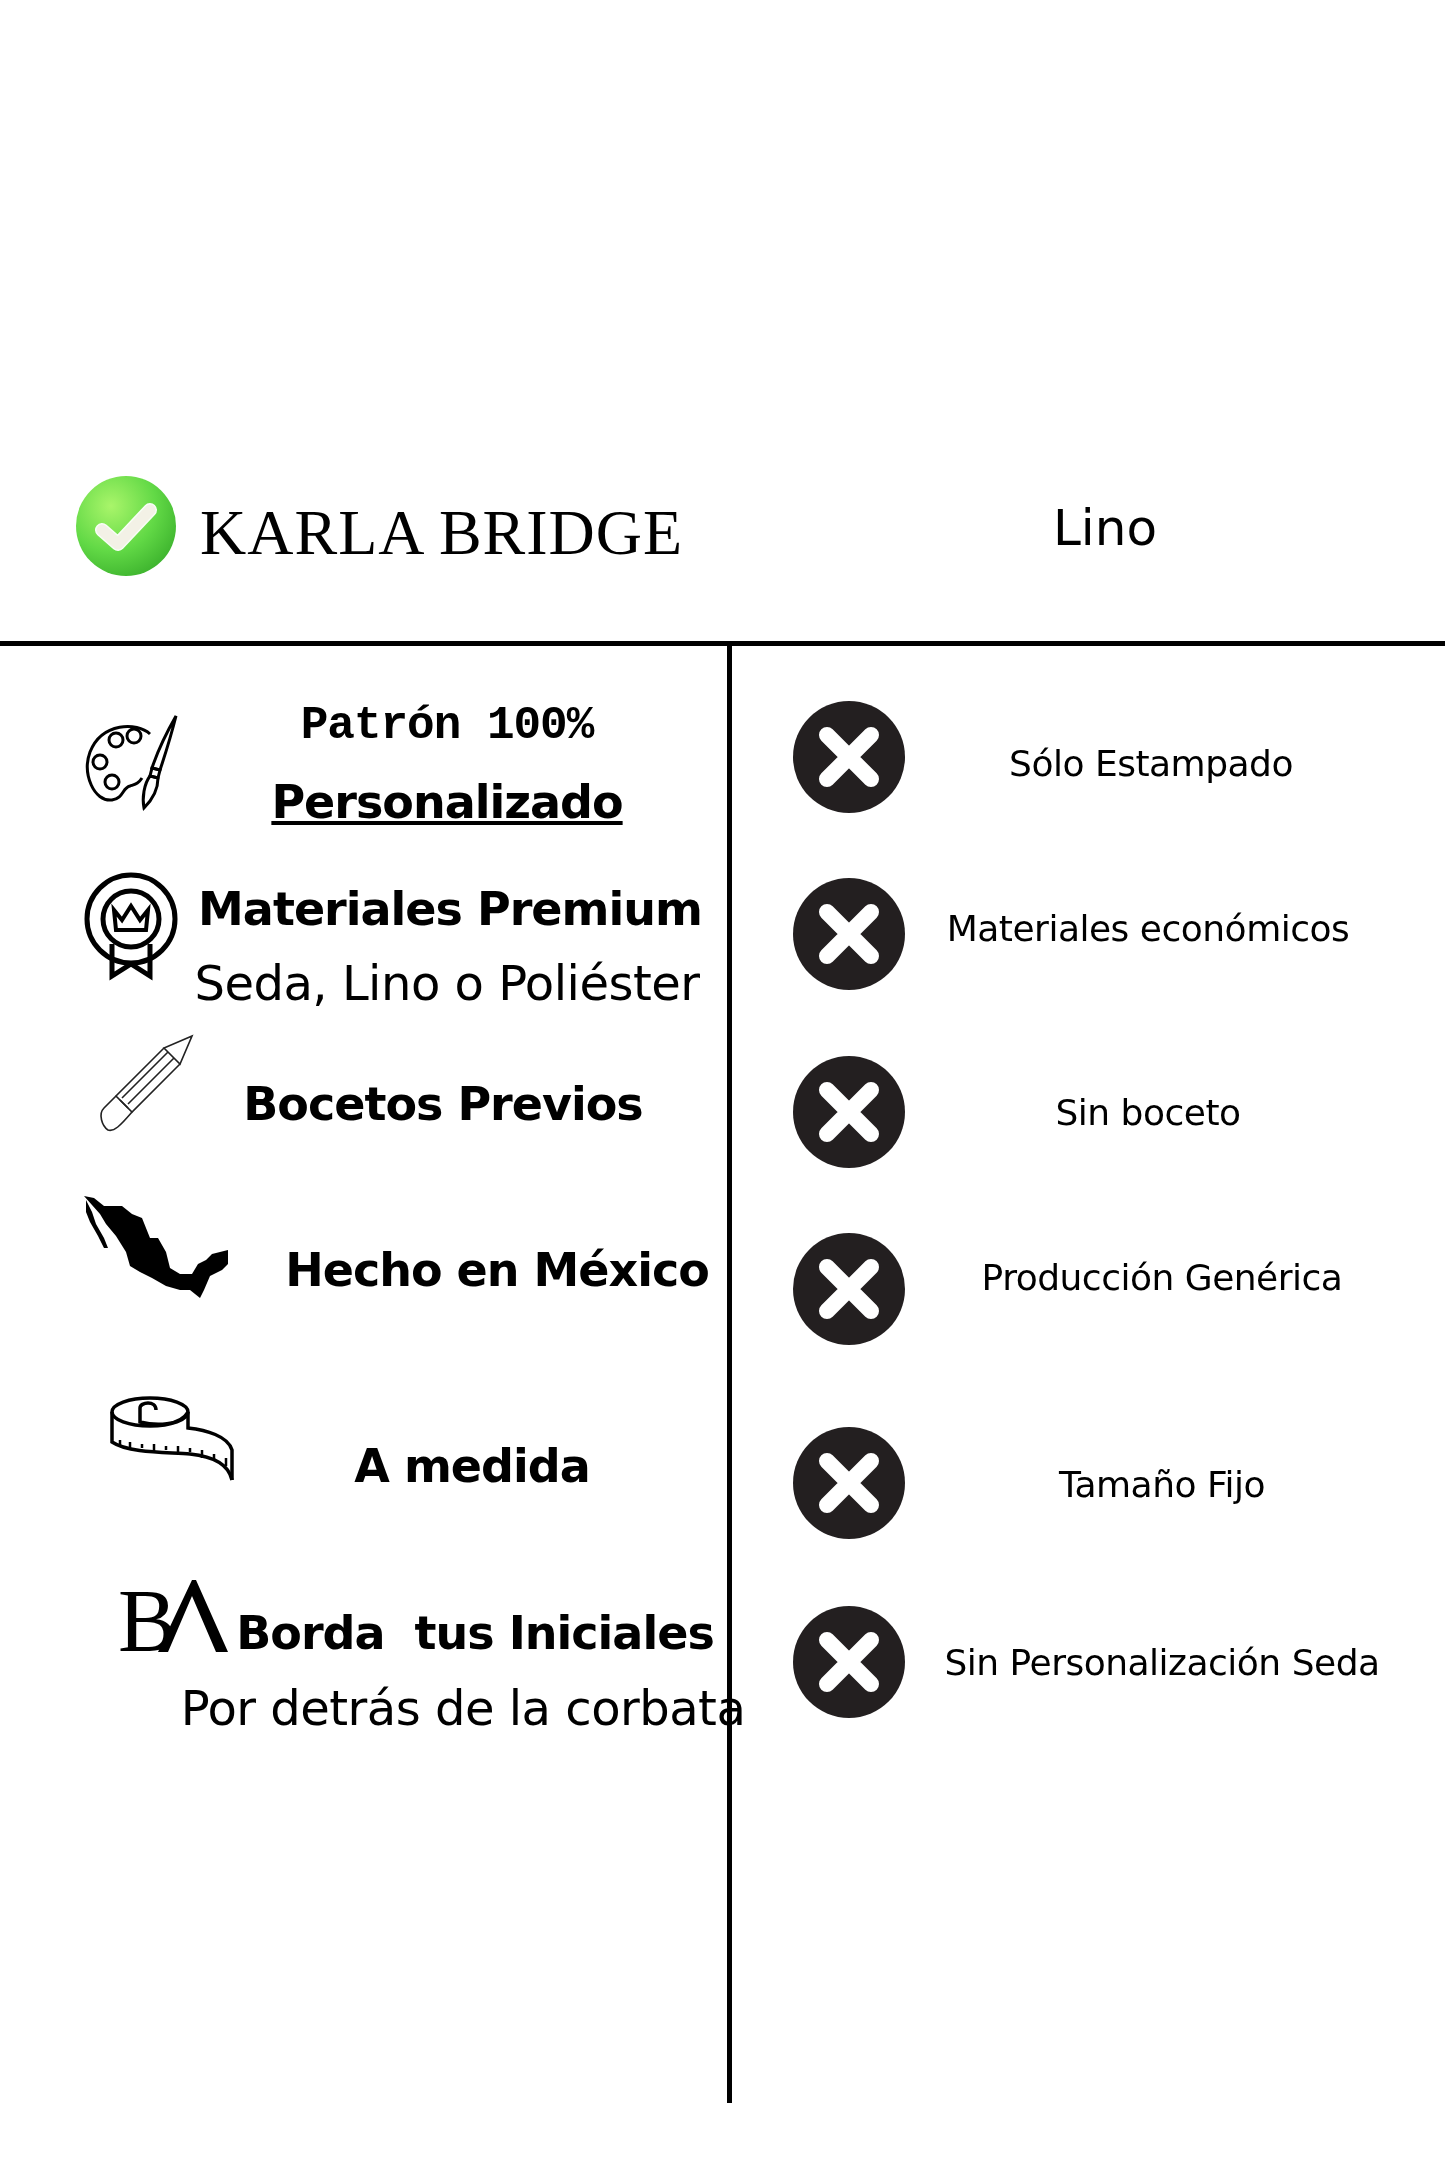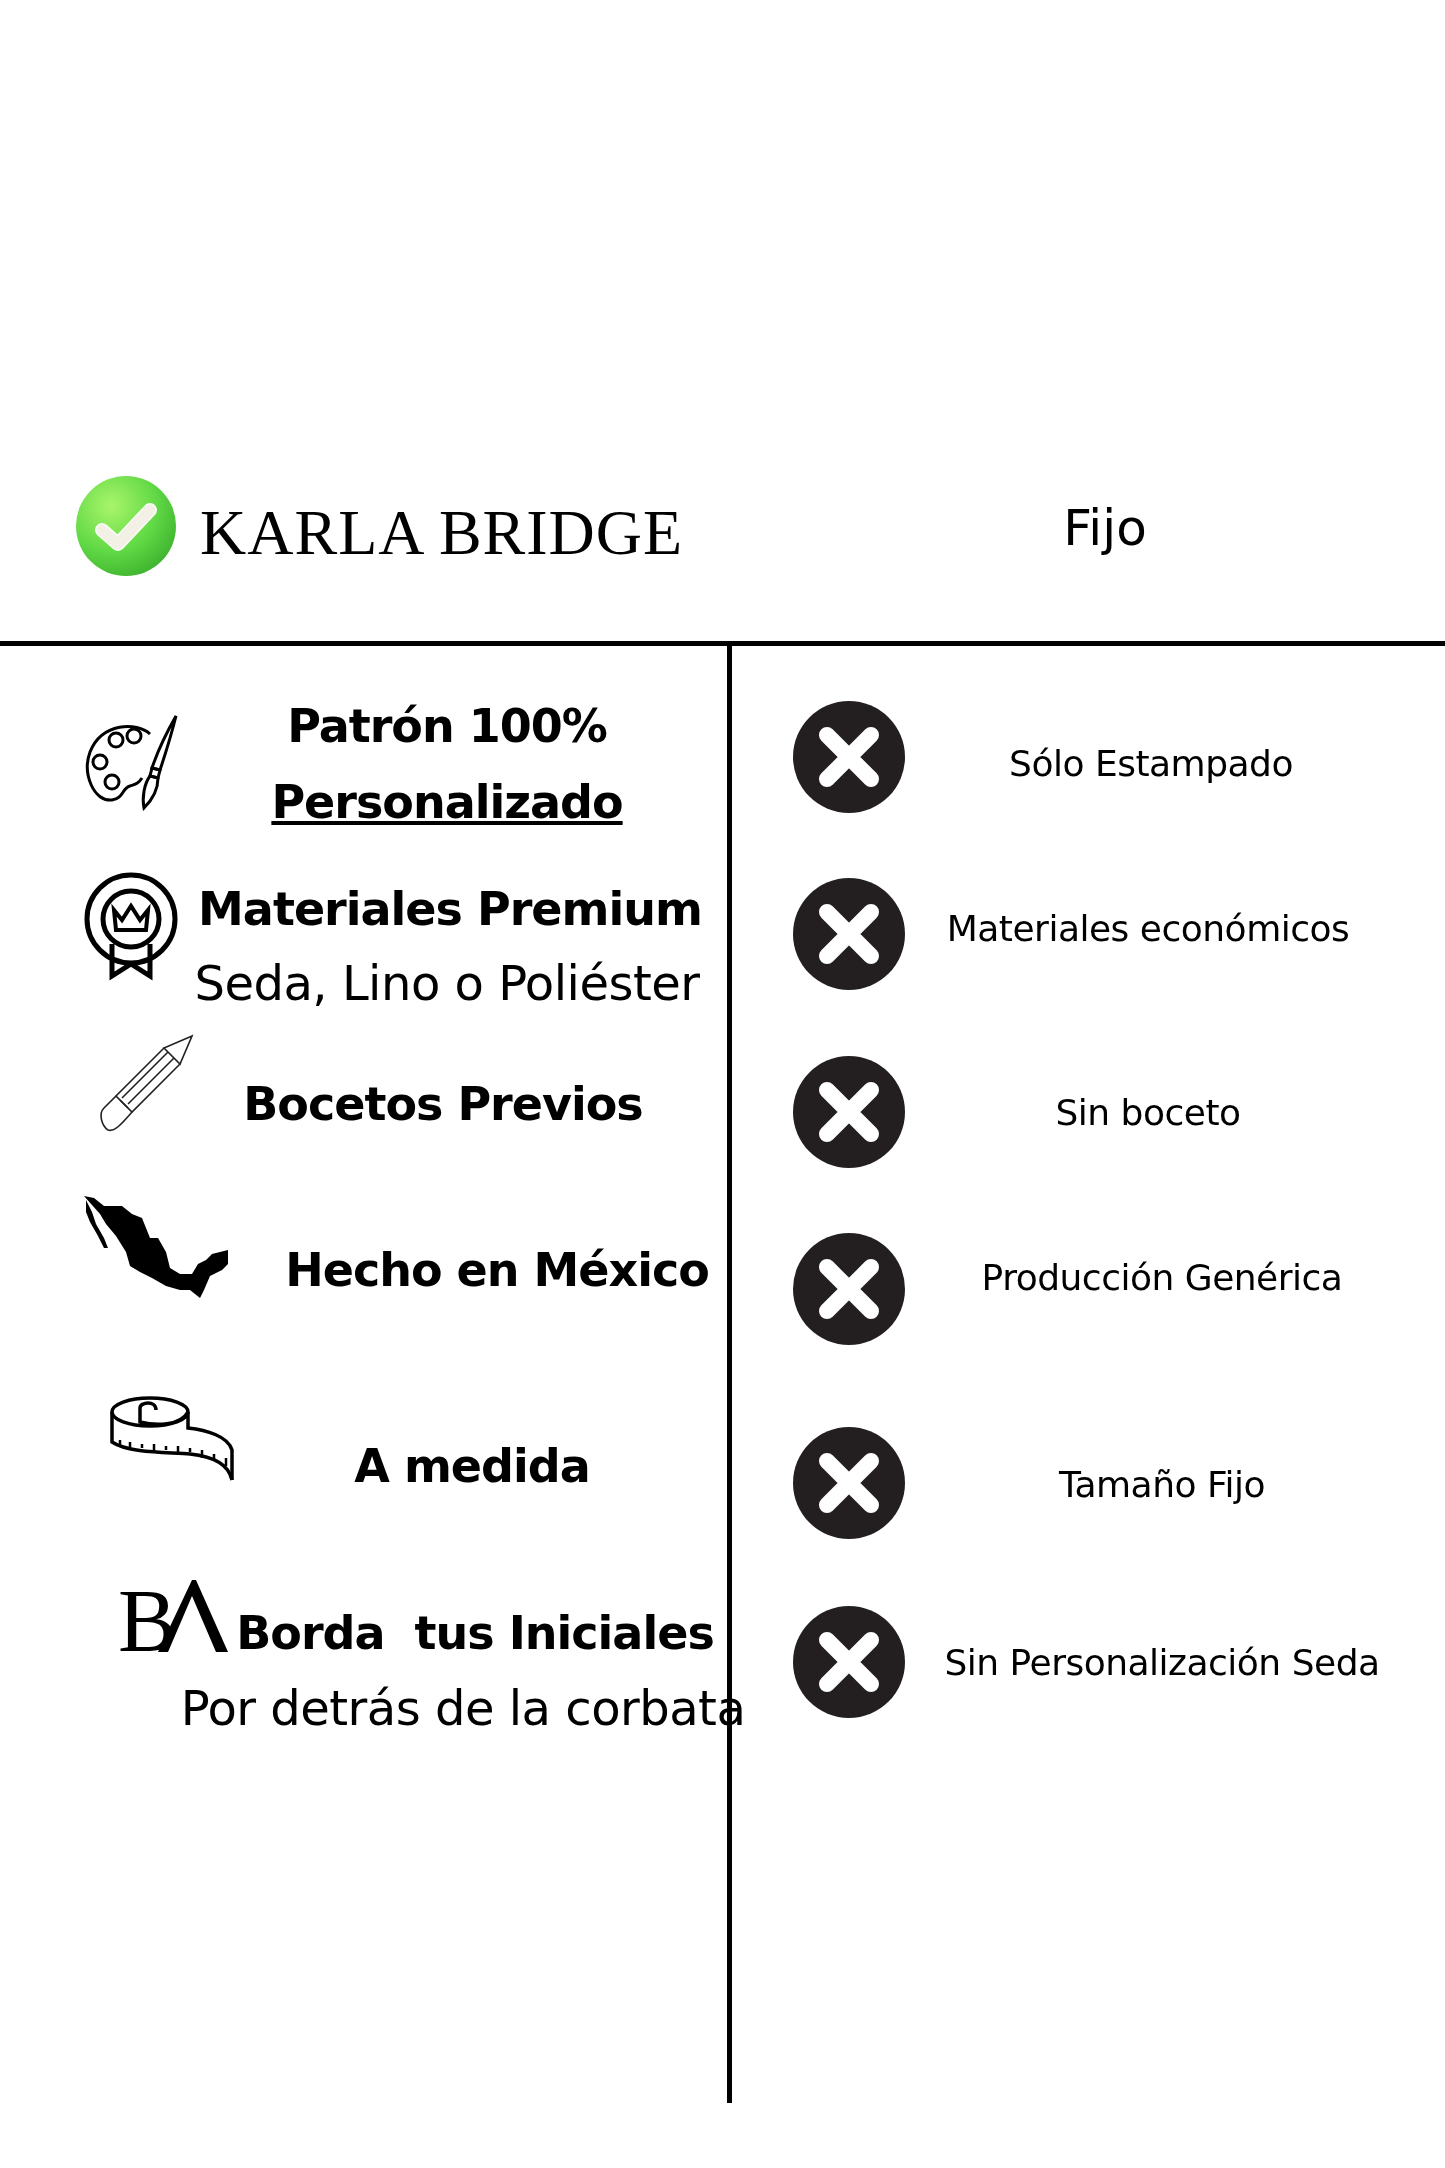--- a/index.html
+++ b/index.html
@@ -28,40 +28,40 @@
         <stop offset="60%" stop-color="#62d946"></stop>
         <stop offset="100%" stop-color="#3fb52f"></stop>
       </radialGradient>
     </defs>
     <circle cx="52" cy="52" r="50" fill="url(#gg)"></circle>
     <path d="M28 56 L44 70 L76 36" fill="none" stroke="#ffffff" stroke-width="14" stroke-linecap="round" stroke-linejoin="round" opacity="0.95"></path>
     <path d="M28 56 L44 70 L76 36" fill="none" stroke="#f3f1e6" stroke-width="11" stroke-linecap="round" stroke-linejoin="round"></path>
   </svg>
 </div>
 <div class="abs brand" style="left:200px;top:496px;">KARLA BRIDGE</div>
-<div class="center-text col-title" style="left:1105px;top:528px;">Fijo</div>
+<div class="center-text col-title" style="left:1105px;top:528px;">Lino</div>
 
 <div class="abs hline"></div>
 <div class="abs vline"></div>
 
 <div>
 
   <div class="icon" style="left:82px;top:712px;width:102px;height:100px;">
     <svg width="102" height="100" viewBox="0 0 102 100" fill="none" stroke="#000" stroke-width="3">
       <path d="M68 22 C55 10 20 10 8 40 C0 62 12 90 30 88 C42 86 40 76 48 74 C54 72 56 72 60 66"></path>
       <circle cx="34" cy="28" r="7"></circle>
         <circle cx="52" cy="24" r="7"></circle>
         <circle cx="18" cy="50" r="7"></circle>
         <circle cx="30" cy="70" r="7"></circle>
       <path d="M94 4 C90 20 84 40 78 58 L70 56 C76 38 86 18 94 4 Z"></path>
       <path d="M70 56 L78 58 L76 66 L68 64 Z"></path>
       <path d="M68 64 L76 66 C76 78 70 88 62 96 C60 86 62 72 68 64 Z"></path>
     </svg>
   </div>
-  <div class="center-text feat" style="left:447px;top:726px;">Patrón 100%</div>
+  <div class="center-text feat" style="left:447px;top:726px;font-family:Liberation Mono, monospace;">Patrón 100%</div>
   <div class="center-text feat" style="left:447px;top:802px;text-decoration:underline;">Personalizado</div>
 
   <div class="icon" style="left:84px;top:872px;width:94px;height:110px;">
     <svg width="94" height="110" viewBox="0 0 94 110" fill="none" stroke="#000" stroke-width="5">
       <circle cx="47" cy="47" r="44"></circle>
       <circle cx="47" cy="47" r="28"></circle>
       <path d="M30 38 L38 48 L47 34 L56 48 L64 38 L62 58 L32 58 Z" stroke-width="4"></path>
       <path d="M28 72 L28 104 L47 92 L66 104 L66 72"></path>
     </svg>
   </div>

